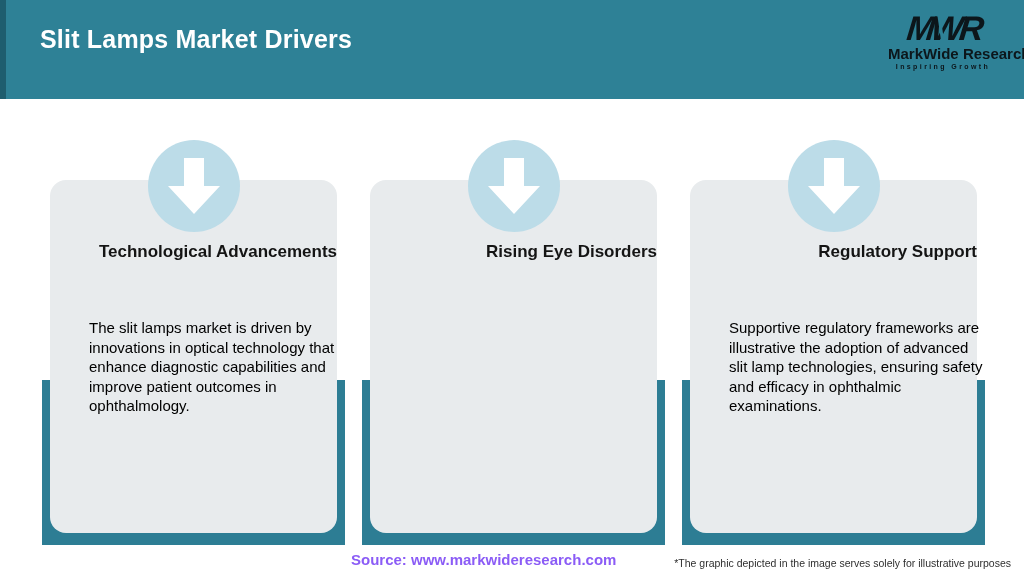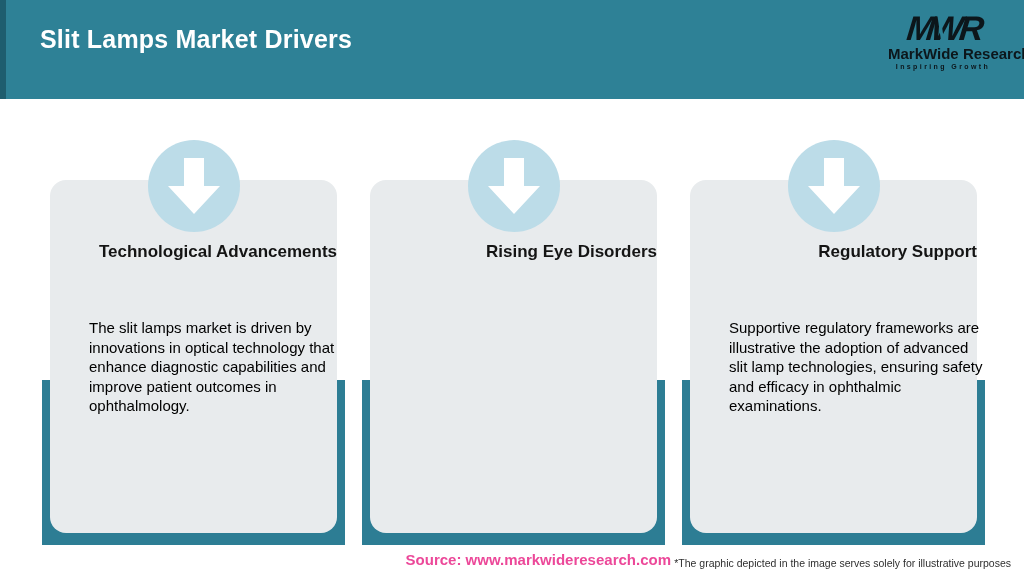--- a/index.html
+++ b/index.html
@@ -23,21 +23,21 @@
   
   .cards { position:absolute; top:140px; left:42px; display:flex; gap:17px; }
   .card-col { position:relative; width:303px; height:405px; }
   .card-backdrop { position:absolute; left:0; top:240px; width:303px; height:165px; background:#2D7D94; }
   .card { position:absolute; left:8px; top:40px; width:287px; height:353px; background:#E8EBED; border-radius:16px; }
   .icon-circle { position:absolute; top:0; left:50%; transform:translateX(-50%); width:92px; height:92px; border-radius:50%; background:#BCDCE8; display:flex; align-items:center; justify-content:center; z-index:2; }
   .card-title { position:absolute; top:102px; left:8px; width:287px; text-align:right; font-size:17px; font-weight:bold; color:#141414; }
   .card-body { position:absolute; top:178px; left:26px; width:255px; font-size:15px; line-height:19.5px; color:#000000;margin-left:21px; }
 
   
-  .source-line { position:absolute; left:351px; top:551px; width:320px; text-align:right; font-size:15px; font-weight:bold; color:#ec4899; }
+  .source-line { position:absolute; left:351px; top:551px; width:320px; text-align:left; font-size:15px; font-weight:bold; color:#8b5cf6; }
   .disclaimer { position:absolute; right:13px; top:557px; font-size:10.5px; font-weight:normal; color:#2F2F2F; }
 </style>
 </head>
 <body>
 
 <div class="page">
 
   <div class="header">
     <div class="header-edge"></div>
     <div class="page-title">Slit Lamps Market Drivers</div>

